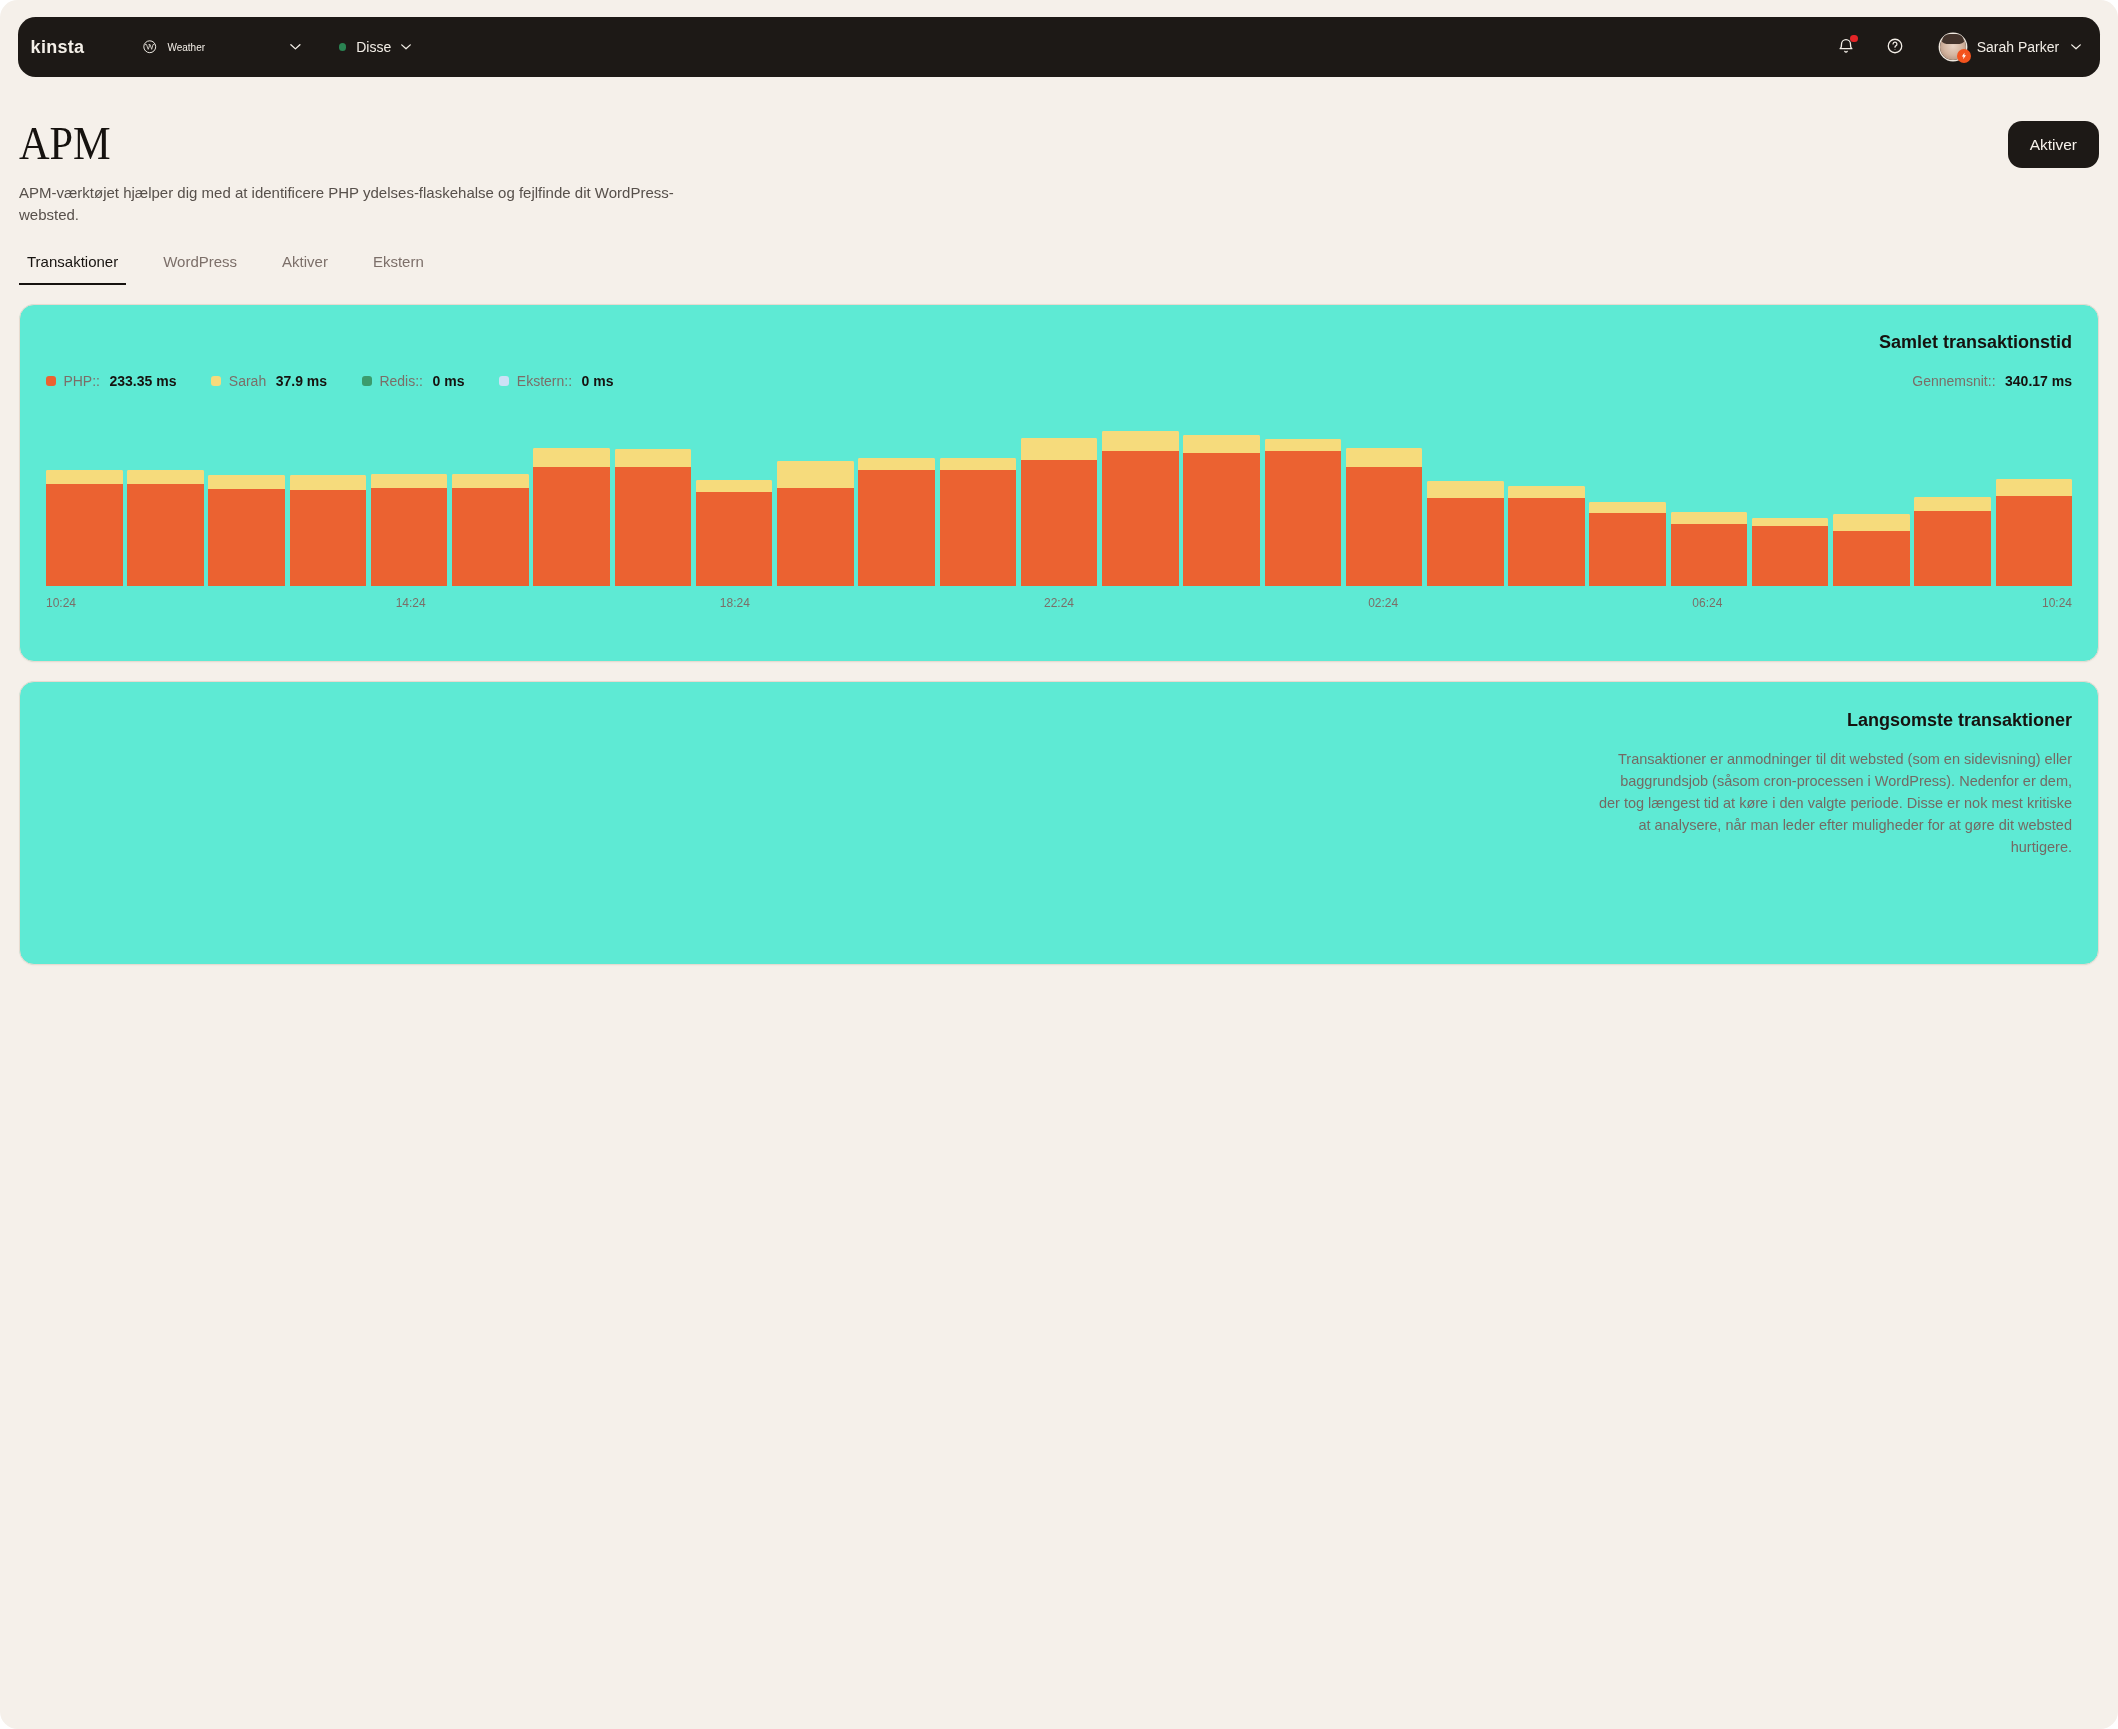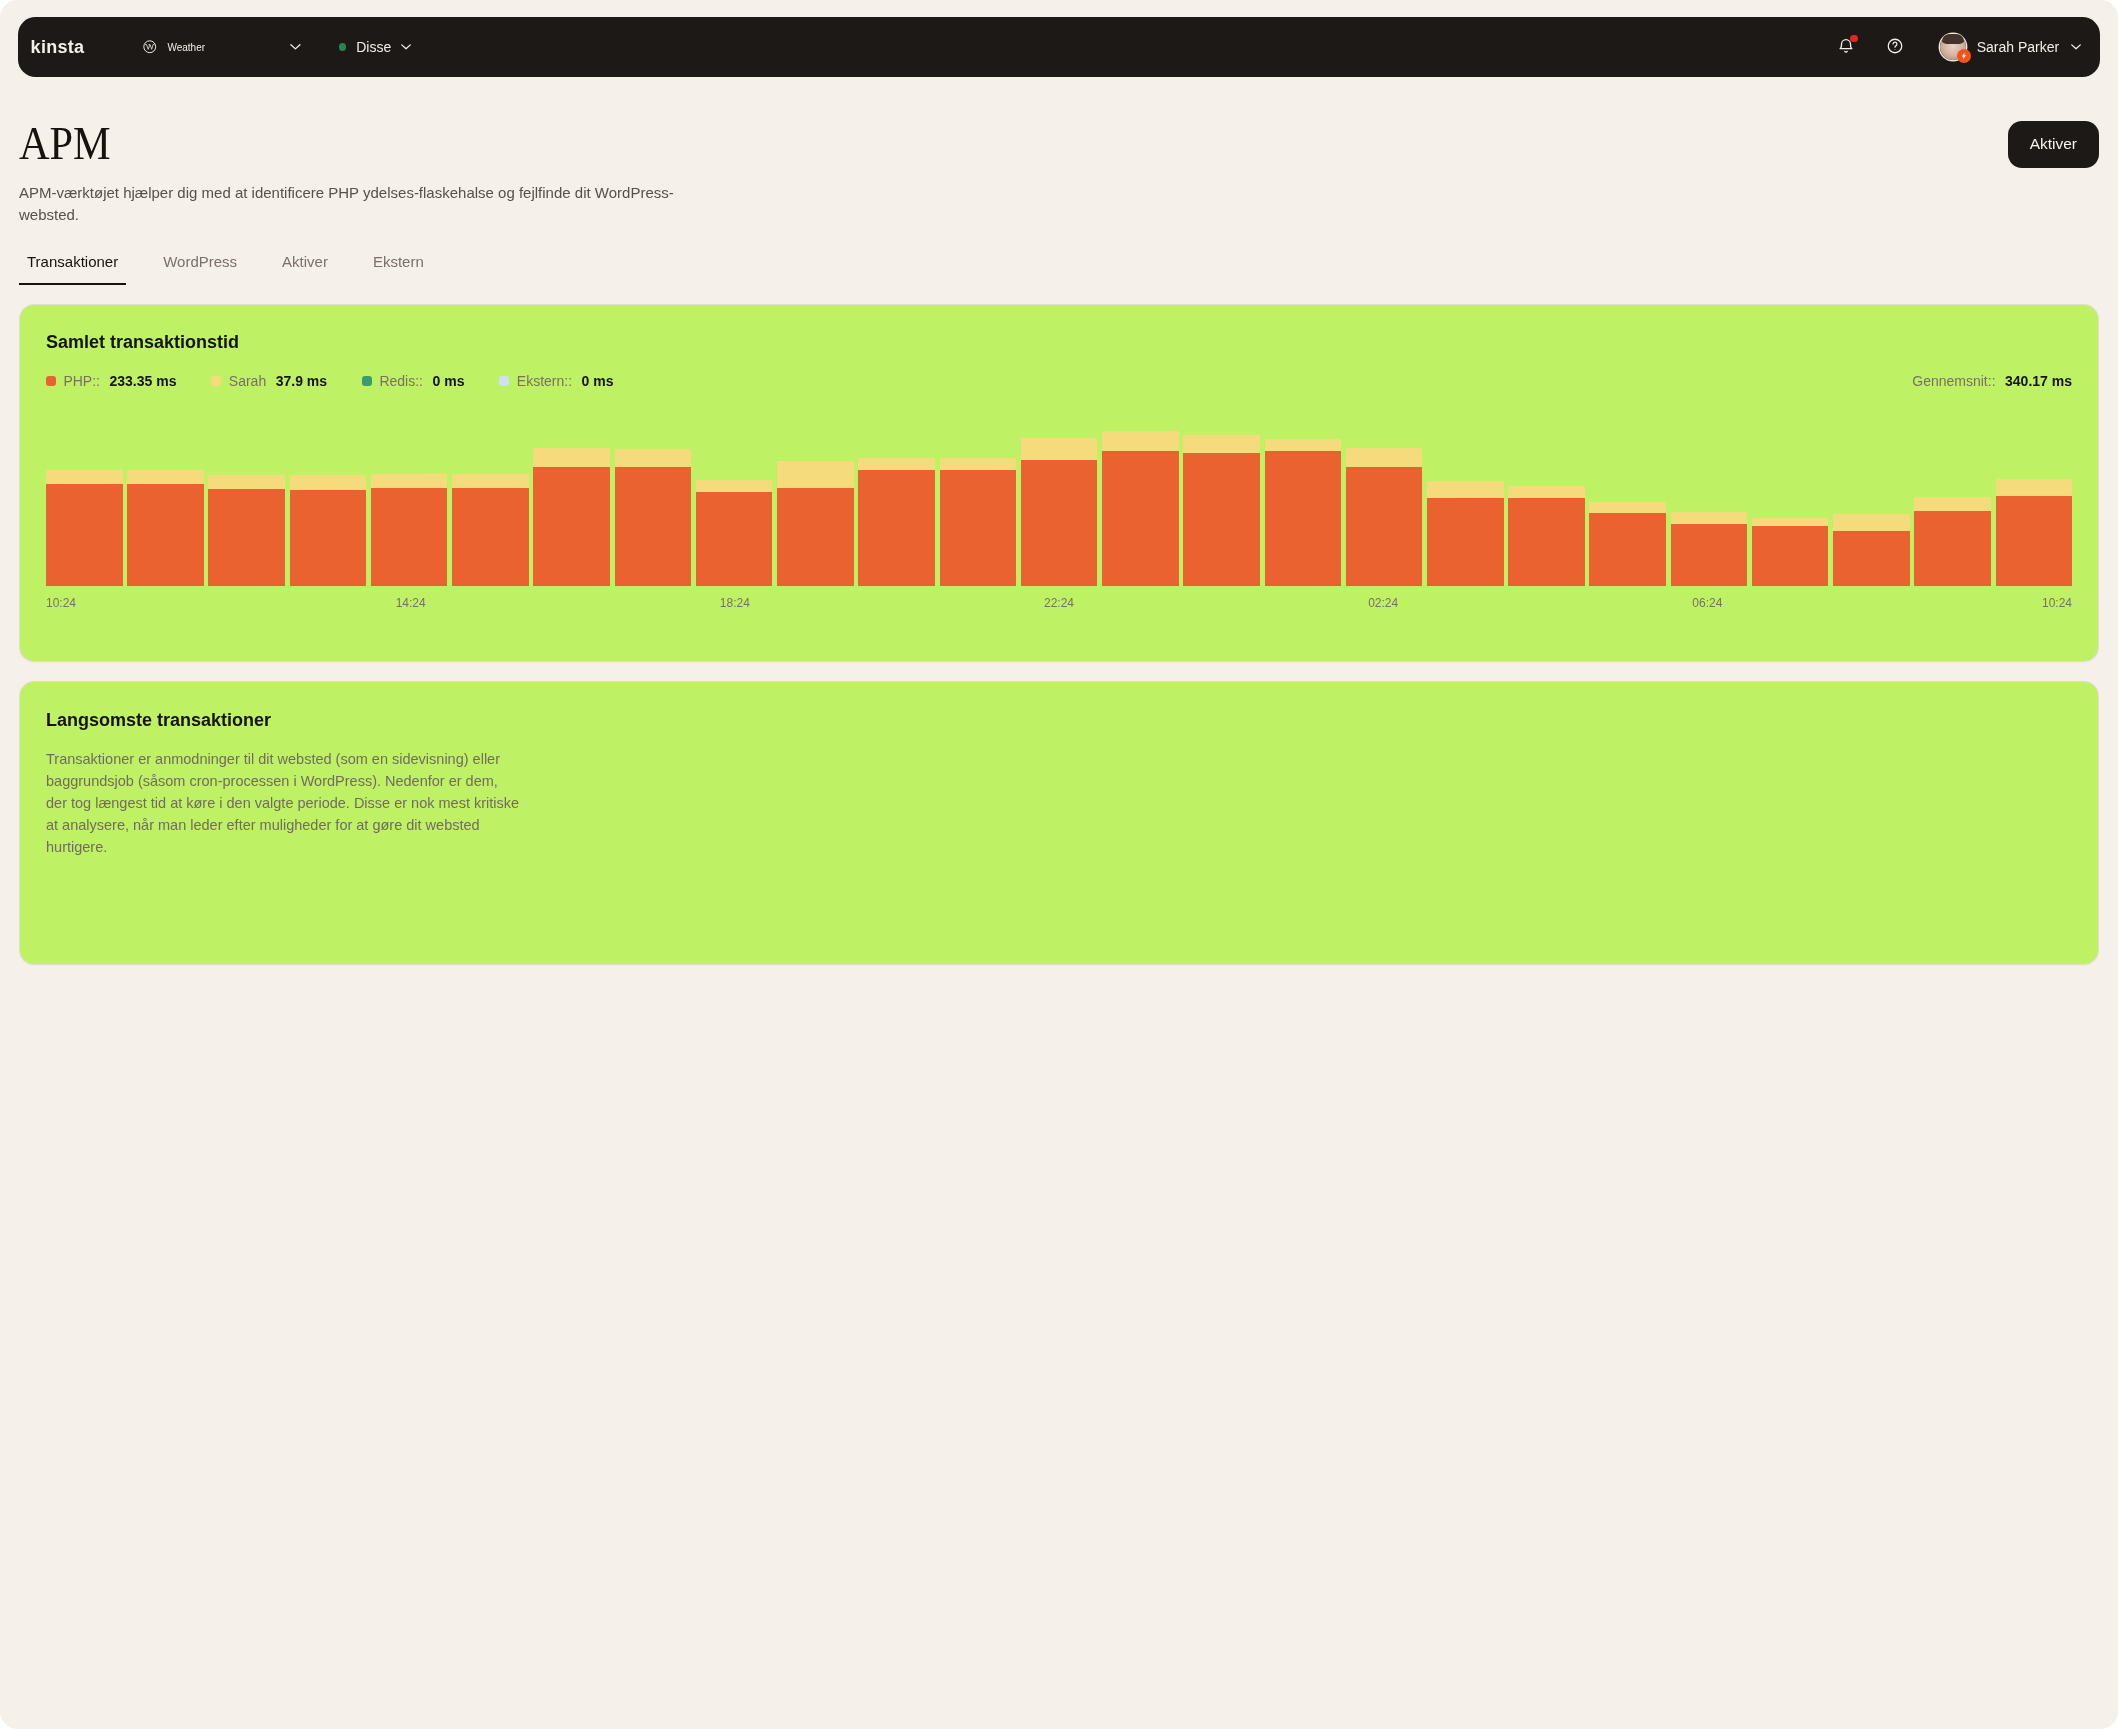--- a/index.html
+++ b/index.html
@@ -32,43 +32,43 @@
     background:radial-gradient(circle at 50% 46%, #e8d3c4 0%, #d4b5a0 48%, #b99a86 74%, #9b8170 100%);
     box-shadow:0 0 0 1.4px #efe8df;}
   .avatar::before{content:"";position:absolute;top:0;left:2px;right:2px;height:10px;
     background:#43332b;border-radius:50% 50% 45% 45% / 100% 100% 40% 40%;}
   .badge{position:absolute;right:-4.7px;bottom:-2.7px;width:14px;height:14px;border-radius:50%;
     background:#f4531d;display:flex;align-items:center;justify-content:center;}
   .uname{font-size:14px;}
   .user .chev{margin-left:1.4px;}
   
   main{padding:0 19px;}
-  .title-row{margin-top:42px;display:flex;justify-content:space-between;align-items:center;}
+  .title-row{margin-top:42px;display:flex;justify-content:space-between;align-items:flex-end;}
   h1{
     margin:0;font-family:"Liberation Serif","DejaVu Serif",serif;font-weight:500;
     font-size:46px;line-height:49px;color:#16120f;letter-spacing:0;
     transform:scaleX(.92);transform-origin:left center;
   }
   .activate{
     height:47px;padding:0 22px;background:#1d1916;color:#f7f2ec;border:none;border-radius:14px;
     font-size:15.5px;font-family:inherit;cursor:pointer;margin-top:1.4px;
   }
   .desc{
     margin:13.5px 0 0;font-size:15px;line-height:22px;color:#57504b;white-space:pre-line;max-width:743px;
   }
   .tabs{margin-top:27px;display:flex;gap:29px;}
   .tab{
     background:none;border:none;padding:0 8px 13px;font-family:inherit;font-size:15px;color:#7c6f69;
     cursor:pointer;border-bottom:2px solid transparent;
   }
   .tab.active{color:#16120f;border-bottom-color:#16120f;}
   
   .card{
-    margin-top:19px;background:#bef264;border:0.7px solid #e7dbd0;border-radius:15px;
-    box-sizing:border-box;box-shadow:0 0.7px 1.4px rgba(60,40,20,.03);
+    margin-top:19px;background:#5eead4;border:0.7px solid #e7dbd0;border-radius:15px;
+    box-sizing:border-box;box-shadow:0 0.7px 1.4px rgba(60,40,20,.03);text-align:right;
   }
   .chart-card{height:358px;padding:27px 26px 0;}
   .card h2{margin:0;font-size:18px;font-weight:700;color:#16120f;}
   .legend-row{margin-top:20px;display:flex;align-items:center;}
   .legend{display:flex;align-items:center;gap:35px;}
   .litem{display:flex;align-items:center;}
   .swatch{width:10px;height:10px;border-radius:3px;flex:0 0 auto;}
   .llabel{margin-left:7.4px;font-size:14px;color:#7b6e68;}
   .lvalue{margin-left:9.5px;font-size:14px;font-weight:600;color:#16120f;}
   .avg{margin-left:auto;display:flex;align-items:center;}

